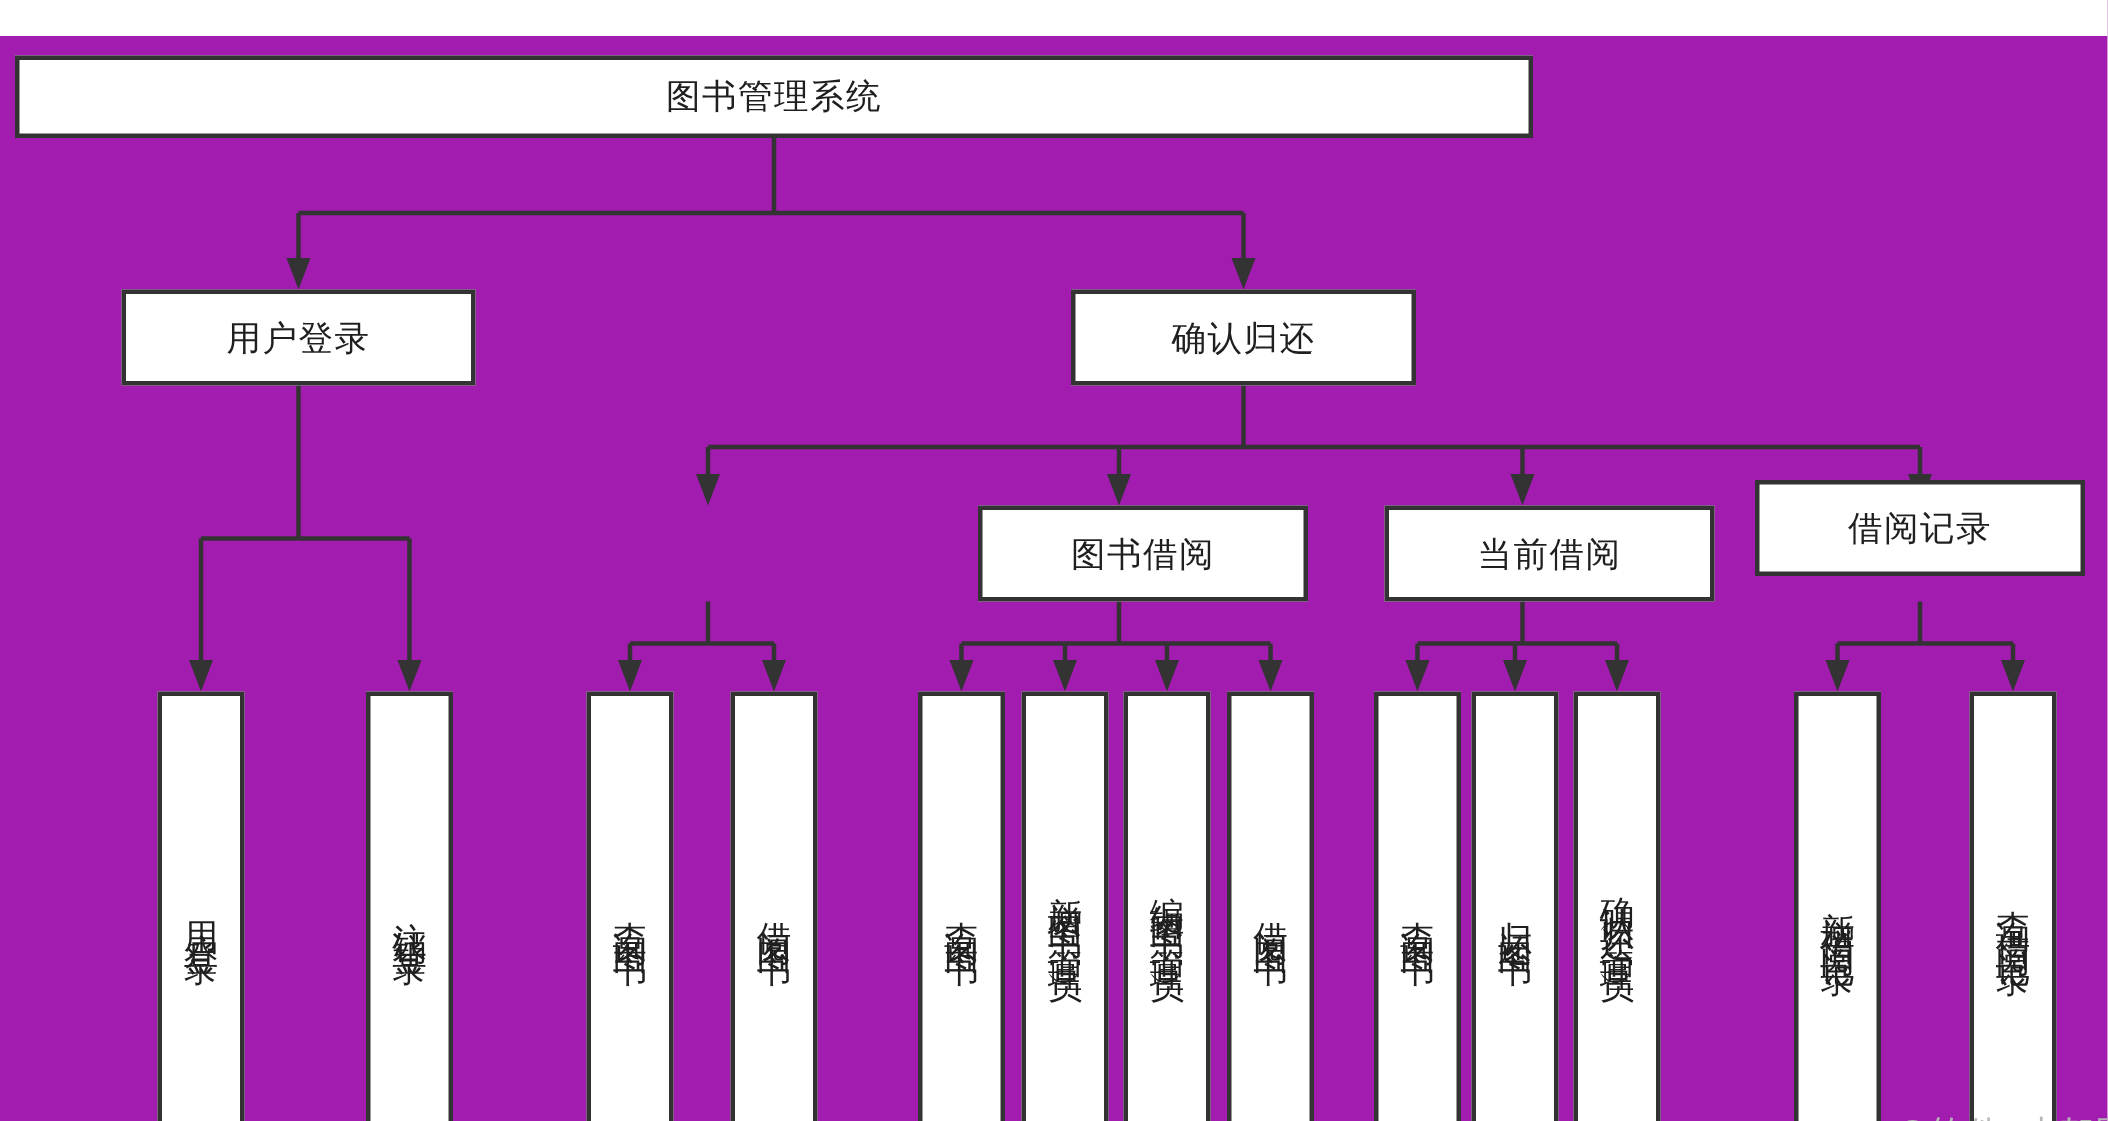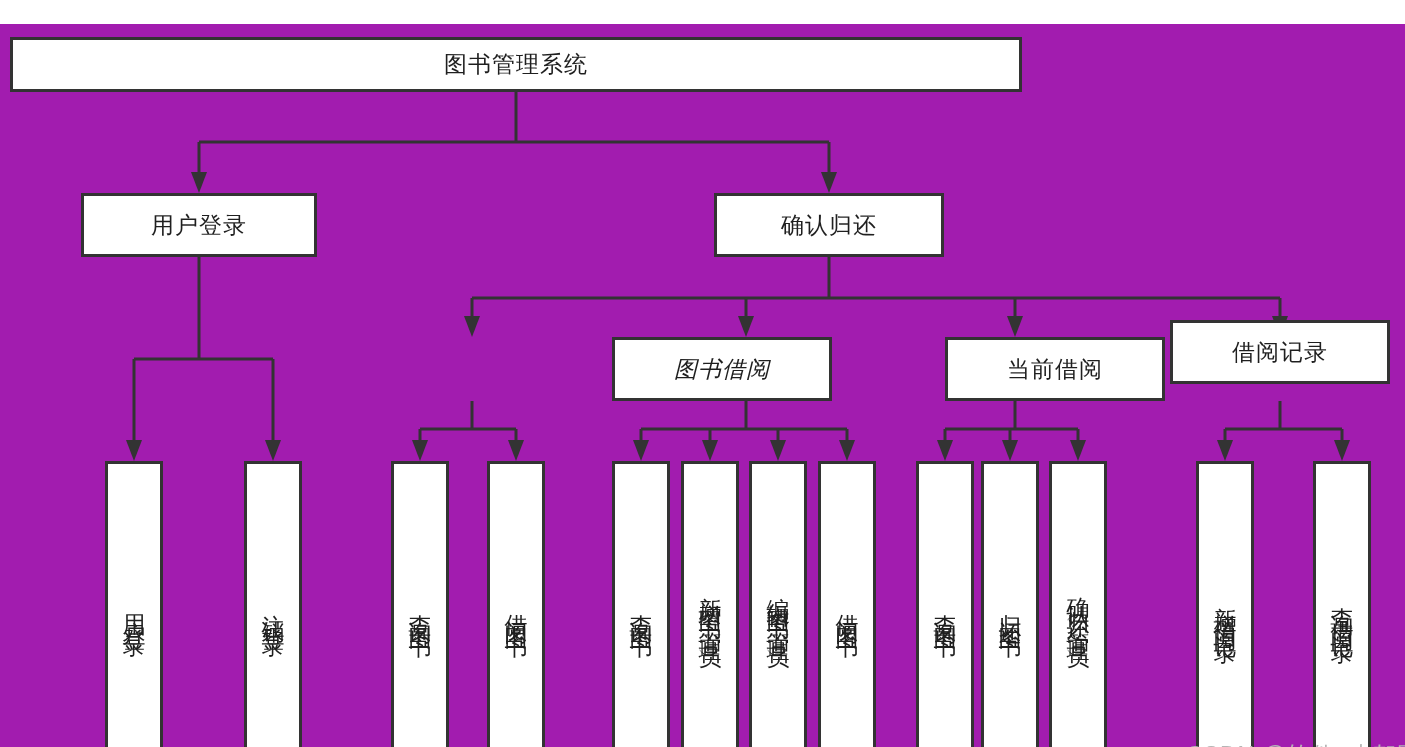--- a/index.html
+++ b/index.html
@@ -135,24 +135,24 @@
     <span>图书管理系统</span>
   </div>
 
   <div class="box" style="left:81px; top:169px; width:236px; height:64px;">
     <span>用户登录</span>
   </div>
   <div class="box" style="left:714px; top:169px; width:230px; height:64px;">
     <span>确认归还</span>
   </div>
 
-  <div class="box" style="left:612px; top:313px; width:220px; height:64px;font-style:italic;">
+  <div class="box" style="left:652px; top:313px; width:220px; height:64px;">
     <span>图书借阅</span>
   </div>
-  <div class="box" style="left:945px; top:313px; width:220px; height:64px;">
+  <div class="box" style="left:923px; top:313px; width:220px; height:64px;">
     <span>当前借阅</span>
   </div>
   <div class="box" style="left:1170px; top:296px; width:220px; height:64px;">
     <span>借阅记录</span>
   </div>
 
   <div class="box vbox" style="left:105px; top:437px; width:58px; height:298px;">
     <span class="vlabel">用户登录</span>
   </div>
   <div class="box vbox" style="left:244px; top:437px; width:58px; height:298px;">

